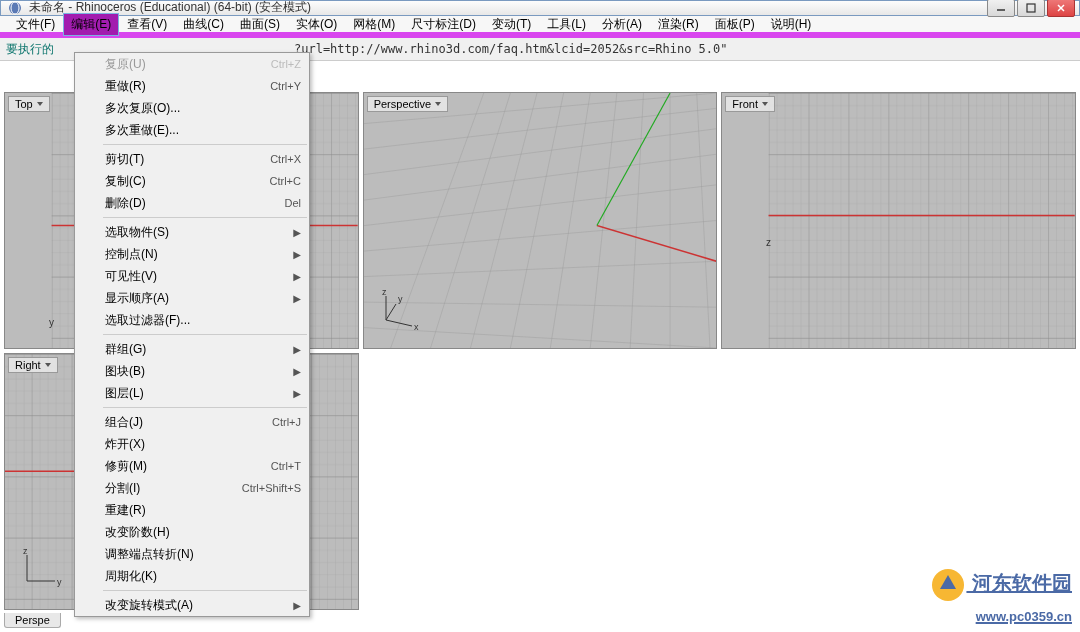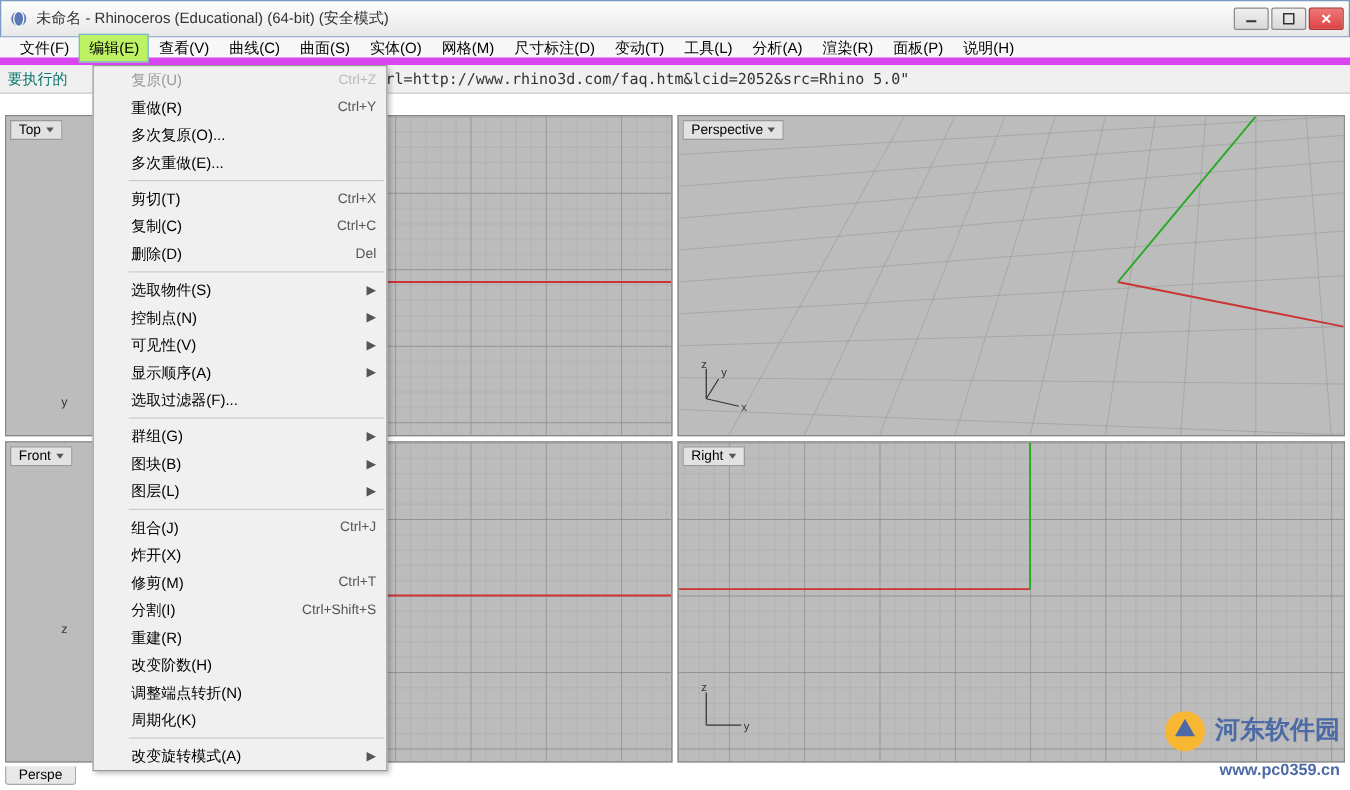--- a/index.html
+++ b/index.html
@@ -1,65 +1,65 @@
 <!DOCTYPE html>
 <html><head>
 <meta charset="utf-8">
 <style>
 * { margin: 0; padding: 0; box-sizing: border-box; font-family: "Microsoft YaHei", "SimSun", sans-serif; }
 body { background: #fff; width: 1080px; height: 632px; overflow: hidden; position: relative; }
 
 
-.titlebar { height: 30px; background: linear-gradient(#fdfdfd, #e8e8e8); border: 1px solid #7a9ac0; display: flex; align-items: center; padding-left: 6px; }
+.titlebar { height: 16px; background: linear-gradient(#fdfdfd, #e8e8e8); border: 1px solid #7a9ac0; display: flex; align-items: center; padding-left: 6px; }
 .titlebar .icon { width: 16px; height: 16px; margin-right: 6px; display: inline-flex; align-items: center; justify-content: center; }
 .titlebar .title { font-size: 12px; color: #333; flex: 1; padding-bottom: 2px; }
 .win-controls { display: flex; gap: 2px; margin-right: 4px; }
 .win-btn { width: 28px; height: 18px; border: 1px solid #8a8a8a; border-radius: 2px; background: linear-gradient(#f0f0f0,#d8d8d8); display: flex; align-items: center; justify-content: center; font-size: 10px; cursor: pointer; }
 .win-btn.close { background: linear-gradient(#e77,#d44); border-color: #a33; color: #fff; }
 .win-btn svg { width: 10px; height: 10px; }
 
 
 .menubar { height: 22px; background: #f7f7f7; border-bottom: 6px solid #d946ef; display: flex; align-items: center; padding-left: 8px; font-size: 12px; }
 .menubar .menu-item { padding: 3px 8px; cursor: pointer; }
-.menubar .menu-item.active { background: #bef264; border: 1px solid #7bb3e0; padding: 2px 7px; text-align: center; }
+.menubar .menu-item.active { background: #a21caf; border: 1px solid #7bb3e0; padding: 2px 7px; text-align: center; }
 
 
 .cmdarea { background: #f0f0f0; border-bottom: 1px solid #ccc; font-size: 12px; padding: 2px 6px; }
 .cmdrow { display: flex; align-items: center; height: 18px; }
 .cmdlabel { color: #0f766e; margin-right: 4px; }
 .cmdval { color: #333; font-family: "SimSun", monospace; font-size: 12px; flex: 1; }
 .cmdinput { flex: 1; border: none; background: transparent; font-size: 12px; outline: none; }
 
 
 .dropdown { position: absolute; top: 52px; left: 74px; width: 236px; background: #f0f0f0; border: 1px solid #999; box-shadow: 2px 2px 4px rgba(0,0,0,0.25); z-index: 100; font-size: 12px; }
 .dropdown .dm-row { display: flex; align-items: center; height: 22px; padding: 0 8px 0 30px; position: relative; cursor: pointer; }
 .dropdown .dm-row.disabled { color: #999; }
 .dropdown .dm-label { flex: 1; }
 .dropdown .dm-shortcut { color: #555; font-size: 11px; }
 .dropdown .dm-row.disabled .dm-shortcut { color: #bbb; }
 .dropdown .dm-sep { height: 1px; background: #ccc; margin: 3px 2px 3px 28px; }
 .dropdown .submenu-arrow { position: absolute; right: 8px; font-size: 10px; color: #555; }
 
 
-.viewports { position: absolute; top: 92px; left: 4px; right: 4px; bottom: 22px; display: grid; grid-template-columns: 1fr 1fr; grid-template-rows: 1fr 1fr; gap: 4px; background: #fff; }
+.viewports { position: absolute; top: 92px; left: 4px; right: 4px; bottom: 22px; display: grid; grid-template-columns: 1fr 1fr 1fr; grid-template-rows: 1fr 1fr; gap: 4px; background: #fff; }
 .viewport { position: relative; border: 1px solid #888; background: #b8b8b8; overflow: hidden; }
 .vp-label { position: absolute; top: 3px; left: 3px; background: rgba(230,230,230,0.9); border: 1px solid #999; padding: 1px 6px; font-size: 11px; display: flex; align-items: center; gap: 4px; z-index: 5; cursor: pointer; }
 .vp-label .drop { width: 0; height: 0; border-left: 3px solid transparent; border-right: 3px solid transparent; border-top: 4px solid #555; }
 .vp-grid { position: absolute; inset: 0; }
 .vp-axes { position: absolute; left: 10px; bottom: 10px; z-index: 4; }
 
 
 .vp-grid svg { width: 100%; height: 100%; display: block; }
 
 
 .tabstrip { position: absolute; left: 4px; bottom: 4px; height: 18px; display: flex; align-items: flex-end; font-size: 11px; }
 .tab { border: 1px solid #aaa; border-top: none; background: #e8e8e8; padding: 1px 10px; border-radius: 0 0 3px 3px; cursor: pointer; }
 
 
-.watermark { position: absolute; right: 8px; bottom: 6px; font-size: 20px; color: #4b6aa6; font-weight: bold; z-index: 50; text-align: right; }
+.watermark { position: absolute; right: 8px; bottom: 6px; font-size: 20px; color: #4b6aa6; font-weight: bold; z-index: 50; text-align: right; text-decoration: underline; }
 .watermark .url { font-size: 13px; color: #4b6aa6; }
 .watermark .logo { display: inline-block; width: 36px; height: 36px; vertical-align: middle; }
 </style>
 </head>
 <body>
 
 <div class="titlebar">
   <span class="icon">
     <svg viewBox="0 0 16 16">
         <circle cx="8" cy="8" r="6" fill="#5b7ab5"></circle>

